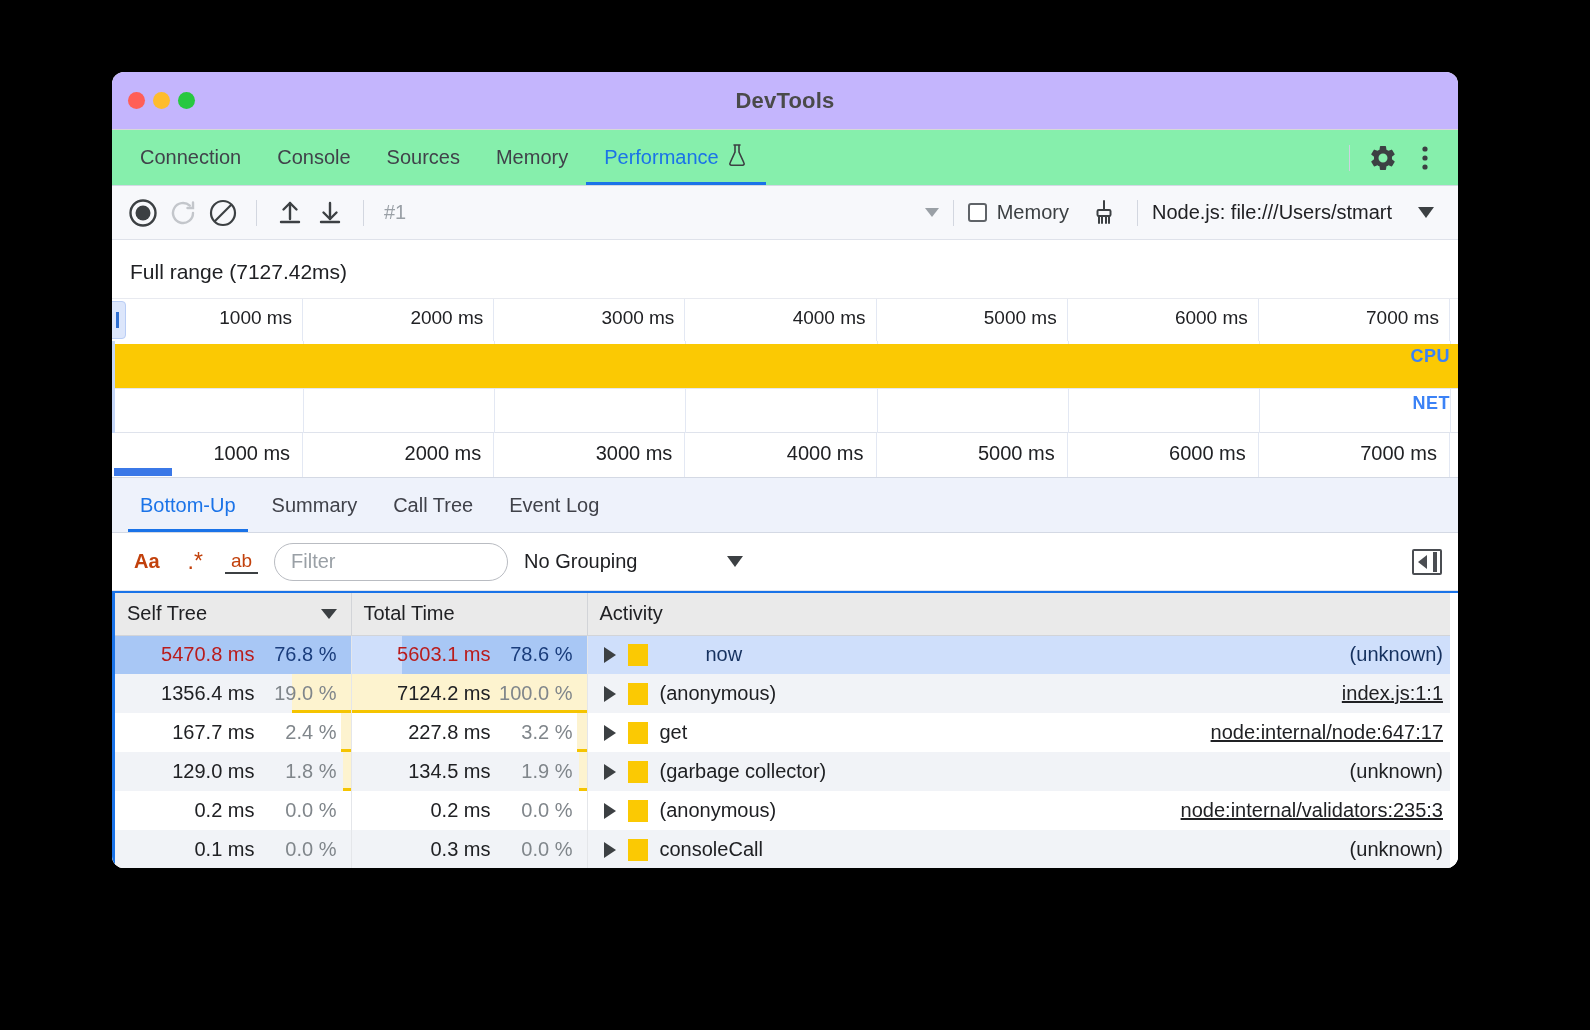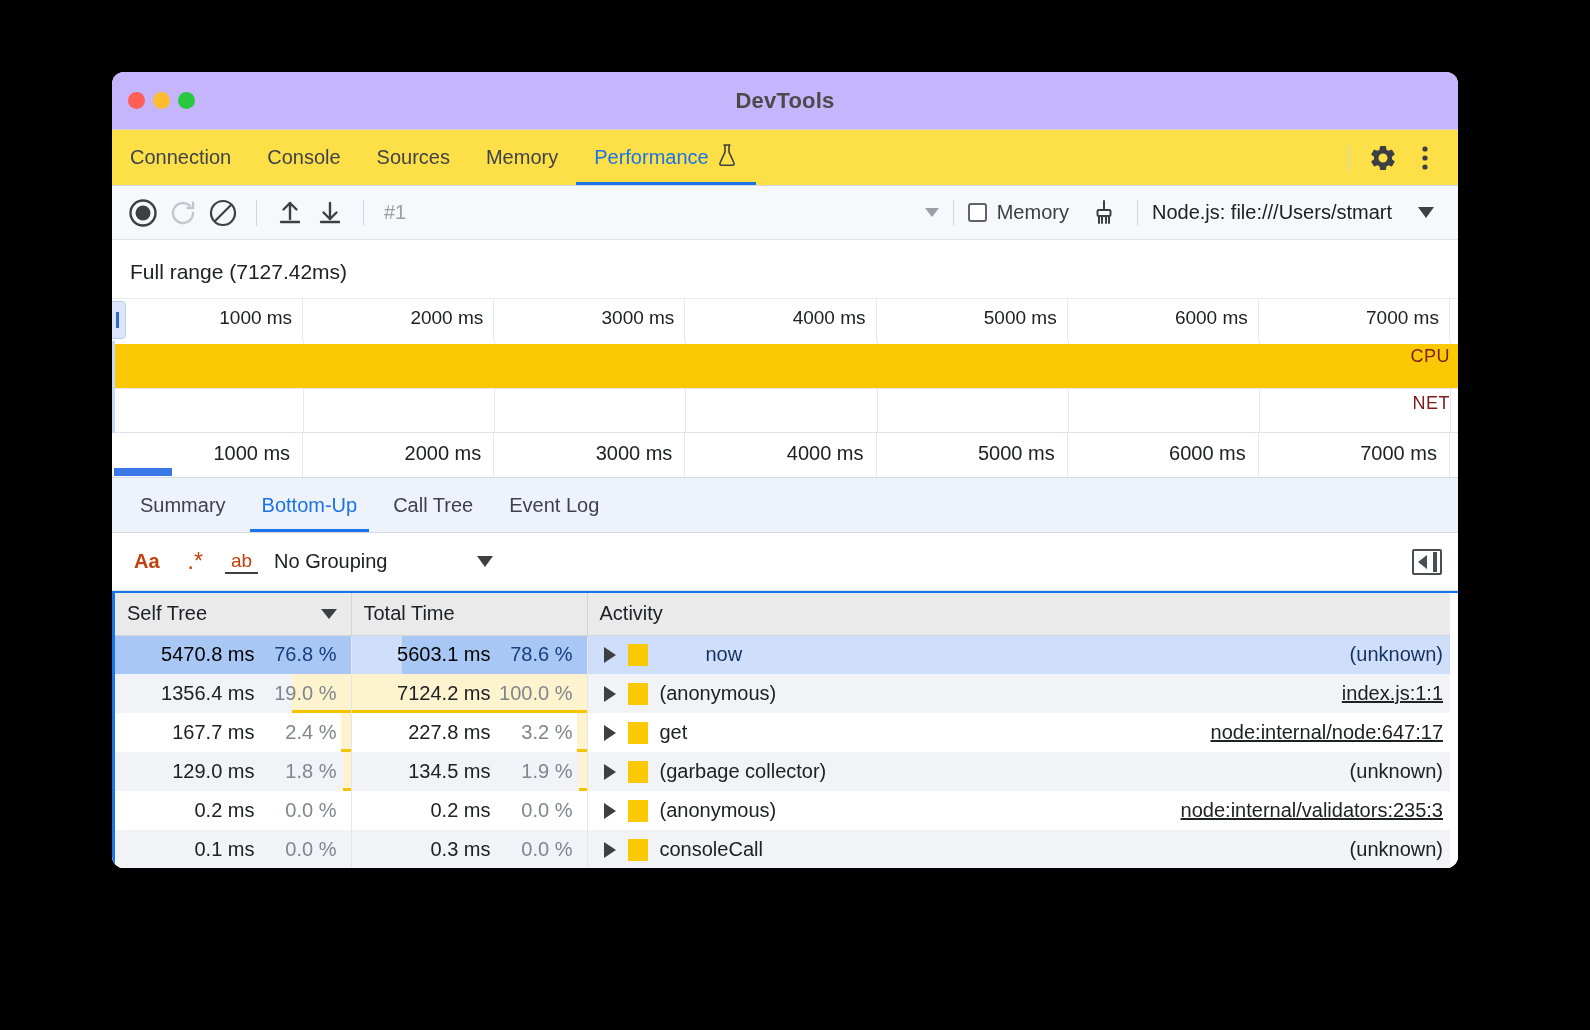--- a/index.html
+++ b/index.html
@@ -36,24 +36,24 @@
   .dot.green { background: #28c840; }
   .win-title {
     position: absolute; left: 0; right: 0; text-align: center;
     font-size: 22px; font-weight: bold; color: #4a4a4a;
     letter-spacing: .2px;
   }
 
   
   .maintabs {
     height: 56px; flex: none;
-    background: #fde047;
+    background: #86efac;
     border-bottom: 1px solid #d4d9e4;
     display: flex; align-items: stretch;
-    padding-left: 0;
+    padding-left: 10px;
   }
   .mtab {
     display: flex; align-items: center; gap: 7px;
     padding: 0 18px;
     font-size: 20px; color: #40424a;
     cursor: default; position: relative;
   }
   .mtab.active { color: #1a73e8; }
   .mtab.active::after {
     content: ""; position: absolute; left: 0; right: 0; bottom: 0;
@@ -133,21 +133,21 @@
   .lane-grid .gl {
     position: absolute; top: 0; bottom: 0;
     border-right: 1px solid #e3e8f3;
   }
   .cpu-bar {
     position: absolute; left: 0; top: 3px; height: 44px;
     background: #fbc903;
   }
   .lane-label {
     position: absolute; right: 8px;
-    font-size: 18px; font-weight: normal; color: #7f1d1d;
+    font-size: 18px; font-weight: bold; color: #3b82f6;
     letter-spacing: .5px;
   }
   .net-sep {
     position: absolute; left: 0; right: 0; top: 47px;
     border-top: 1px solid #e3e8f3;
   }
   .ov-handle {
     position: absolute; top: 2px; width: 18px; height: 38px;
     background: #dce6fb; border: 1px solid #b9cdf5; border-radius: 4px;
     display: flex; align-items: center; justify-content: center;
@@ -273,21 +273,21 @@
   .cellnum {
     position: relative; z-index: 2; height: 100%;
     display: flex; align-items: center; justify-content: flex-end;
     padding-right: 14px; gap: 0;
   }
   .cellnum .ms { min-width: 0; }
   .cellnum .pc {
     width: 82px; text-align: right; color: #80868b;
   }
   tr.row.sel .cellnum .pc { color: #1a3d7c; }
-  tr.row.sel .cellnum .ms { color: #000000; }
+  tr.row.sel .cellnum .ms { color: #b91c1c; }
   .bar {
     position: absolute; right: 0; top: 0; bottom: 0; z-index: 1;
     background: #fdf3cf; border-bottom: 3px solid #f5c400;
   }
   tr.row.sel .bar { background: #a8c7f5; border-bottom: 0; }
 
   .actcell { padding: 0 14px 0 10px !important; }
   .actwrap { display: flex; align-items: center; height: 100%; gap: 12px; }
   .tri {
     width: 0; height: 0; flex: none; margin-left: 6px;
@@ -485,38 +485,39 @@
           <span class="tlab">6000 ms</span>
         </div>
       <div class="tick" style="left:85.2%;width:14.2%">
           <span class="tlab">7000 ms</span>
         </div>
       <div class="blue-mini"></div>
     </div>
   </div>
 
   <div class="subtabs">
+    <div class="stab active">
+      <span>Bottom-Up</span>
+    </div>
     <div class="stab">
       <span>Summary</span>
-    </div>
-    <div class="stab active">
-      <span>Bottom-Up</span>
     </div>
     <div class="stab">
       <span>Call Tree</span>
     </div>
     <div class="stab">
       <span>Event Log</span>
     </div>
   </div>
 
   <div class="filterbar">
     <span class="fico">Aa</span>
     <span class="fico regex">.*</span>
     <span class="fico word">ab</span>
+    <input class="filterinput" type="text" placeholder="Filter" style="">
     <span class="grouping">
       <span>No Grouping</span>
       <span class="caret-dark"></span>
     </span>
     <span class="fb-right">
       <span class="sidebar-btn"></span>
     </span>
   </div>
 
   <div class="tablewrap">

